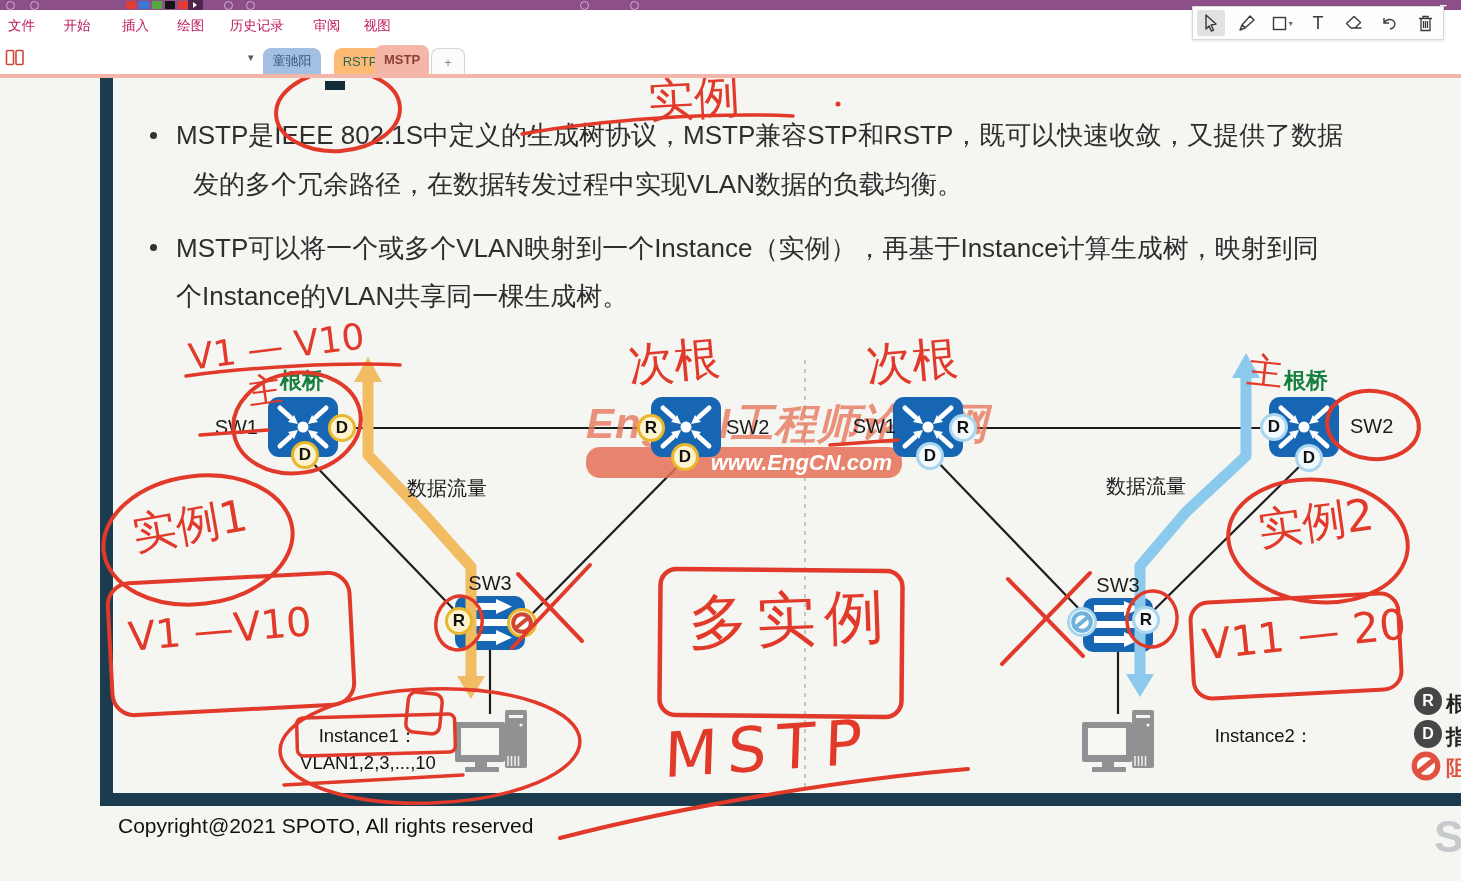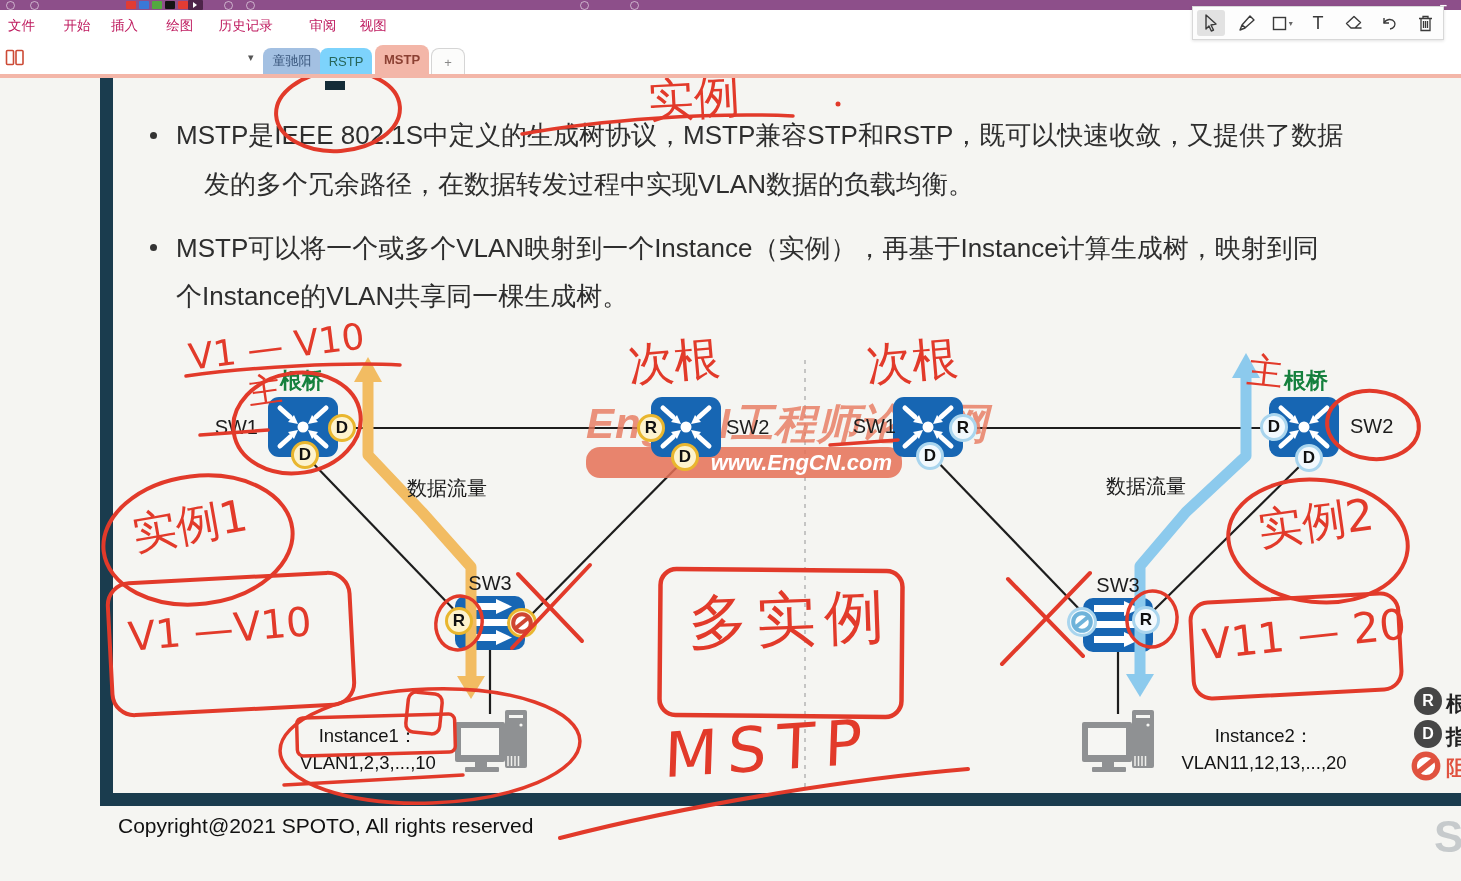--- a/index.html
+++ b/index.html
@@ -133,24 +133,24 @@
     <div class="tb-ring" style="left:224px"></div>
     <div class="tb-ring" style="left:246px"></div>
     <div class="tb-ring" style="left:580px"></div>
     <div class="tb-ring" style="left:630px"></div>
     <div class="tb-min">–</div>
   </div>
 
   <div id="menubar">
     <span class="menu-item" style="margin-left:8px">文件</span>
     <span class="menu-item" style="margin-left:24px">开始</span>
-    <span class="menu-item" style="margin-left:16px">插入</span>
+    <span class="menu-item" style="margin-left:27px">插入</span>
     <span class="menu-item" style="margin-left:24px">绘图</span>
     <span class="menu-item" style="margin-left:21px">历史记录</span>
-    <span class="menu-item" style="margin-left:32px">审阅</span>
+    <span class="menu-item" style="margin-left:25px">审阅</span>
     <span class="menu-item" style="margin-left:19px">视图</span>
   </div>
 
   <div id="tools">
     <div class="tool sel">
       <svg width="16" height="18" viewBox="0 0 16 18">
         <path d="M3,1 L13,10 L8,11 L10.5,16 L8.3,17 L6,12 L3,15 Z" fill="none" stroke="#3a3a3a" stroke-width="1.4" stroke-linejoin="round"></path>
       </svg>
     </div>
     <div class="tool">
@@ -185,21 +185,21 @@
     </div>
   </div>
 
   <div id="docbar">
     <svg width="20" height="20" viewBox="0 0 20 20" style="position:absolute;left:5px;top:8px">
       <rect x="1.5" y="2.5" width="7" height="14" rx="1" fill="none" stroke="#cc4a35" stroke-width="1.6"></rect>
       <rect x="11" y="2.5" width="7" height="14" rx="1" fill="none" stroke="#cc4a35" stroke-width="1.6"></rect>
     </svg>
     <div id="doc-caret">▾</div>
     <div class="tab" style="left:263px;width:58px;background:#a3c0e2;color:#39567c">童驰阳</div>
-    <div class="tab" style="left:320px;width:52px;background:#7dd3fc;color:#27665a">RSTP</div>
+    <div class="tab" style="left:334px;width:52px;background:#fdba74;color:#27665a">RSTP</div>
     <div class="tab" style="left:375px;width:54px;top:5px;height:29px;background:#f3b6a8;color:#8c4033;font-weight:bold">MSTP</div>
     <div class="tab" style="left:431px;width:32px;background:#fcfcfb;border:1px solid #d5d5d5;border-bottom:none;color:#888">+</div>
   </div>
   <div id="tab-strip"></div>
 
   <div id="canvas">
 
     <div id="slide-border-left"></div>
     <div id="slide-border-bottom"></div>
     <div id="slide-top-mark"></div>
@@ -221,21 +221,21 @@
     <div id="watermark">
       <div id="wm-brand">EngCN工程师论坛网</div>
       <div id="wm-band">
         <span id="wm-url">www.EngCN.com</span>
       </div>
     </div>
 
     <div class="bullet-dot" style="left:150px;top:54px"></div>
     <div class="bullet-dot" style="left:150px;top:166px"></div>
     <div class="slide-text" style="left:176px;top:40px">MSTP是IEEE 802.1S中定义的生成树协议，MSTP兼容STP和RSTP，既可以快速收敛，又提供了数据</div>
-    <div class="slide-text" style="left:204px;top:89px">发的多个冗余路径，在数据转发过程中实现VLAN数据的负载均衡。</div>
+    <div class="slide-text" style="left:193px;top:89px">发的多个冗余路径，在数据转发过程中实现VLAN数据的负载均衡。</div>
     <div class="slide-text" style="left:176px;top:201px">个Instance的VLAN共享同一棵生成树。</div>
     <div class="slide-text" style="left:176px;top:153px">MSTP可以将一个或多个VLAN映射到一个Instance（实例），再基于Instance计算生成树，映射到同</div>
 
     <svg class="node" style="left:267px;top:318px" width="72" height="62">
         <use href="#sym-x-switch"></use>
       </svg>
     <svg class="node" style="left:650px;top:318px" width="72" height="62">
         <use href="#sym-x-switch"></use>
       </svg>
     <svg class="node" style="left:454px;top:517px" width="72" height="56">
@@ -292,21 +292,20 @@
     <div class="badge badge-b" style="left:1295px;top:366px">D</div>
     <div class="badge badge-b" style="left:1132px;top:528px">R</div>
     <div class="halo halo-b" style="left:1067px;top:529px">
       <svg width="24" height="24" viewBox="0 0 30 30" style="color:#6fb3da">
           <use href="#sym-noentry"></use>
         </svg>
     </div>
 
     <div class="inst" style="left:1168px;top:644px;width:192px">
       <div>Instance2：</div>
-      <div>VLAN11,12,13,...,20</div>
     </div>
 
     <div class="legend-badge" style="left:1414px;top:609px">R</div>
     <div class="legend-txt" style="left:1446px;top:612px">根</div>
     <div class="legend-badge" style="left:1414px;top:642px">D</div>
     <div class="legend-txt" style="left:1446px;top:645px">指</div>
     <svg style="position:absolute;left:1410px;top:672px;z-index:5;color:#e0523f" width="32" height="32" viewBox="0 0 30 30">
         <use href="#sym-noentry"></use>
       </svg>
     <div class="legend-txt" style="left:1446px;top:676px;color:#e0523f">阻</div>

